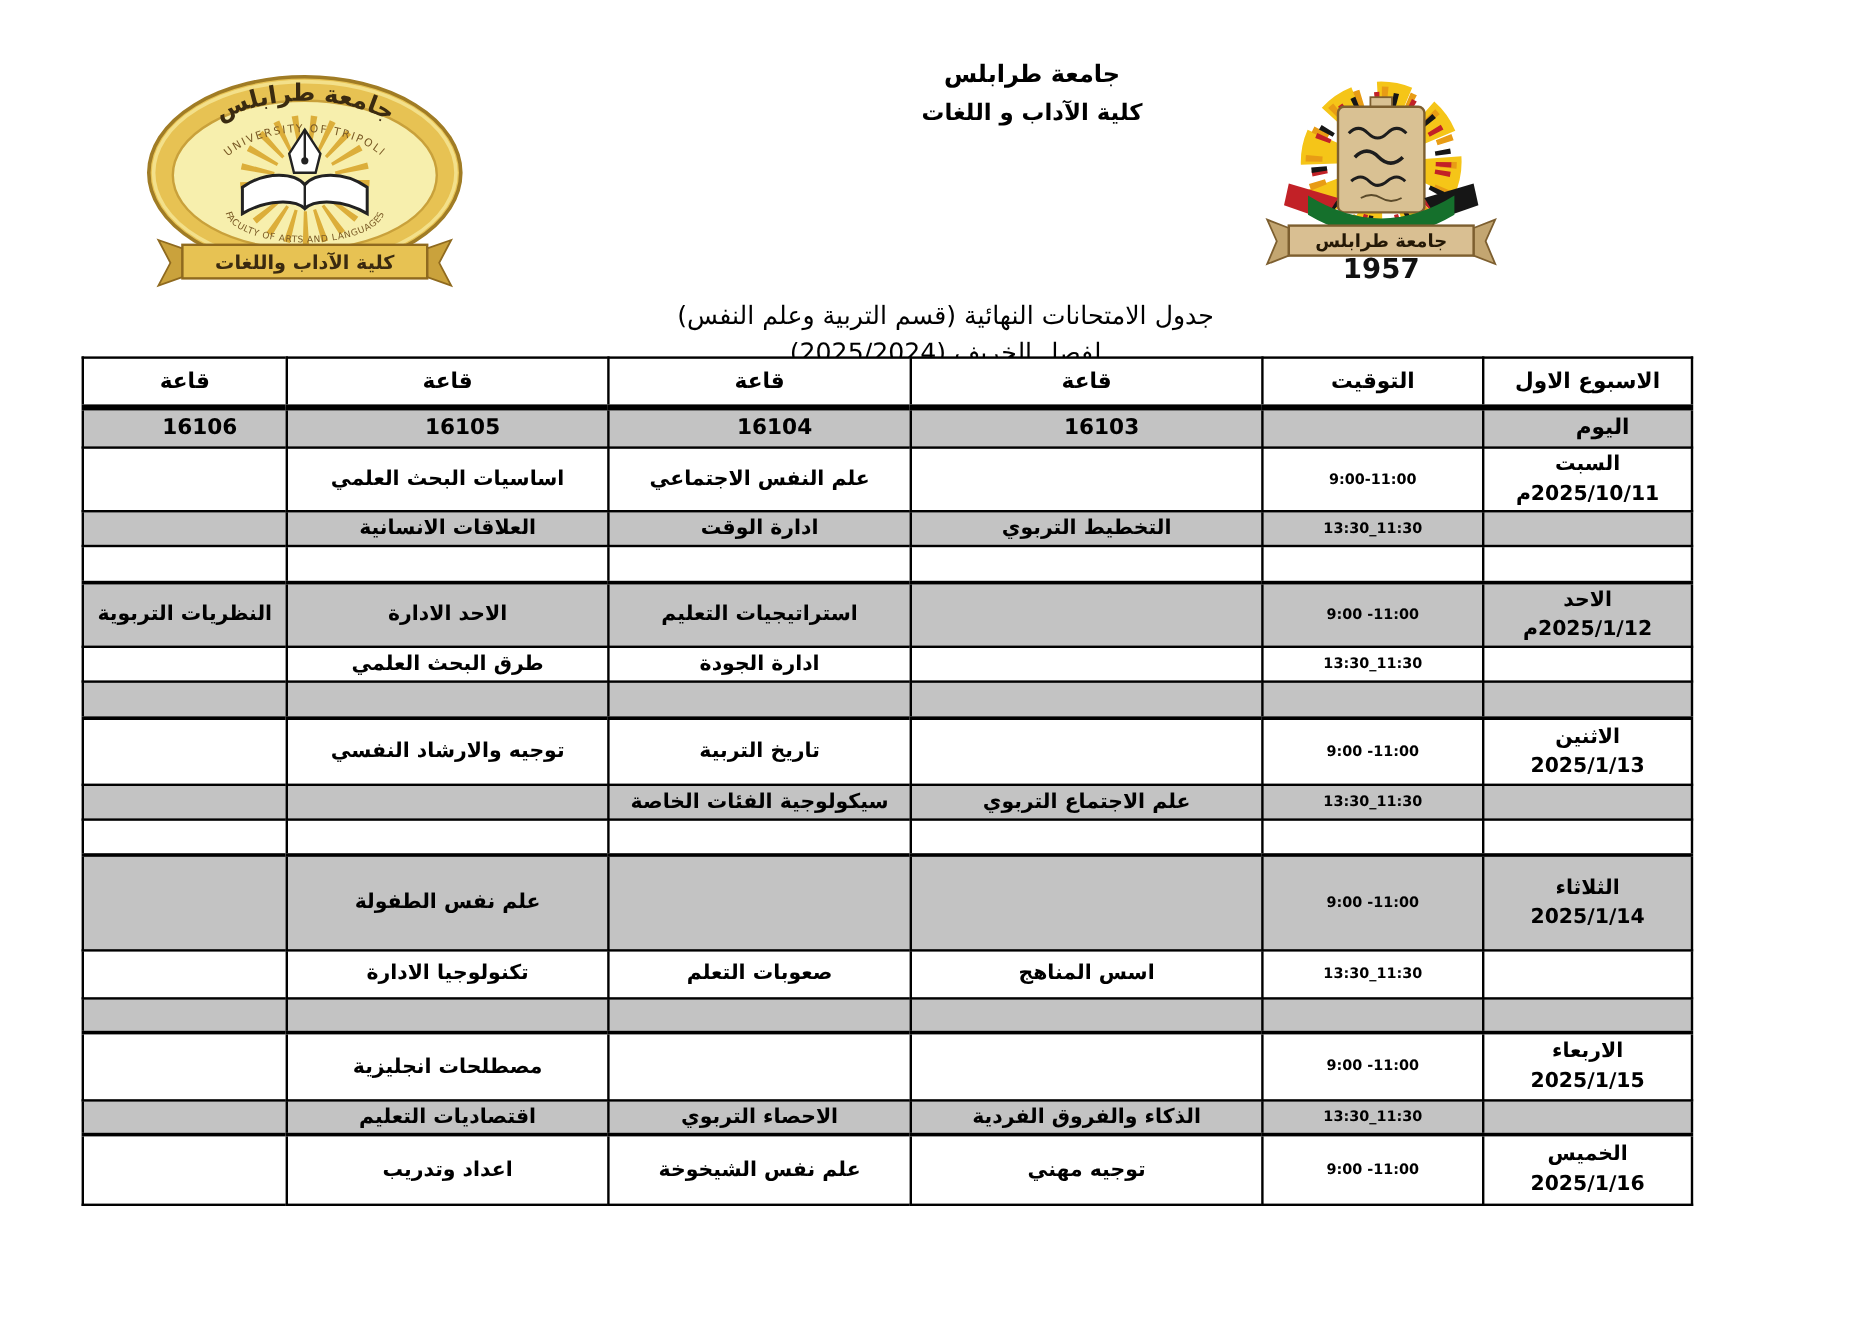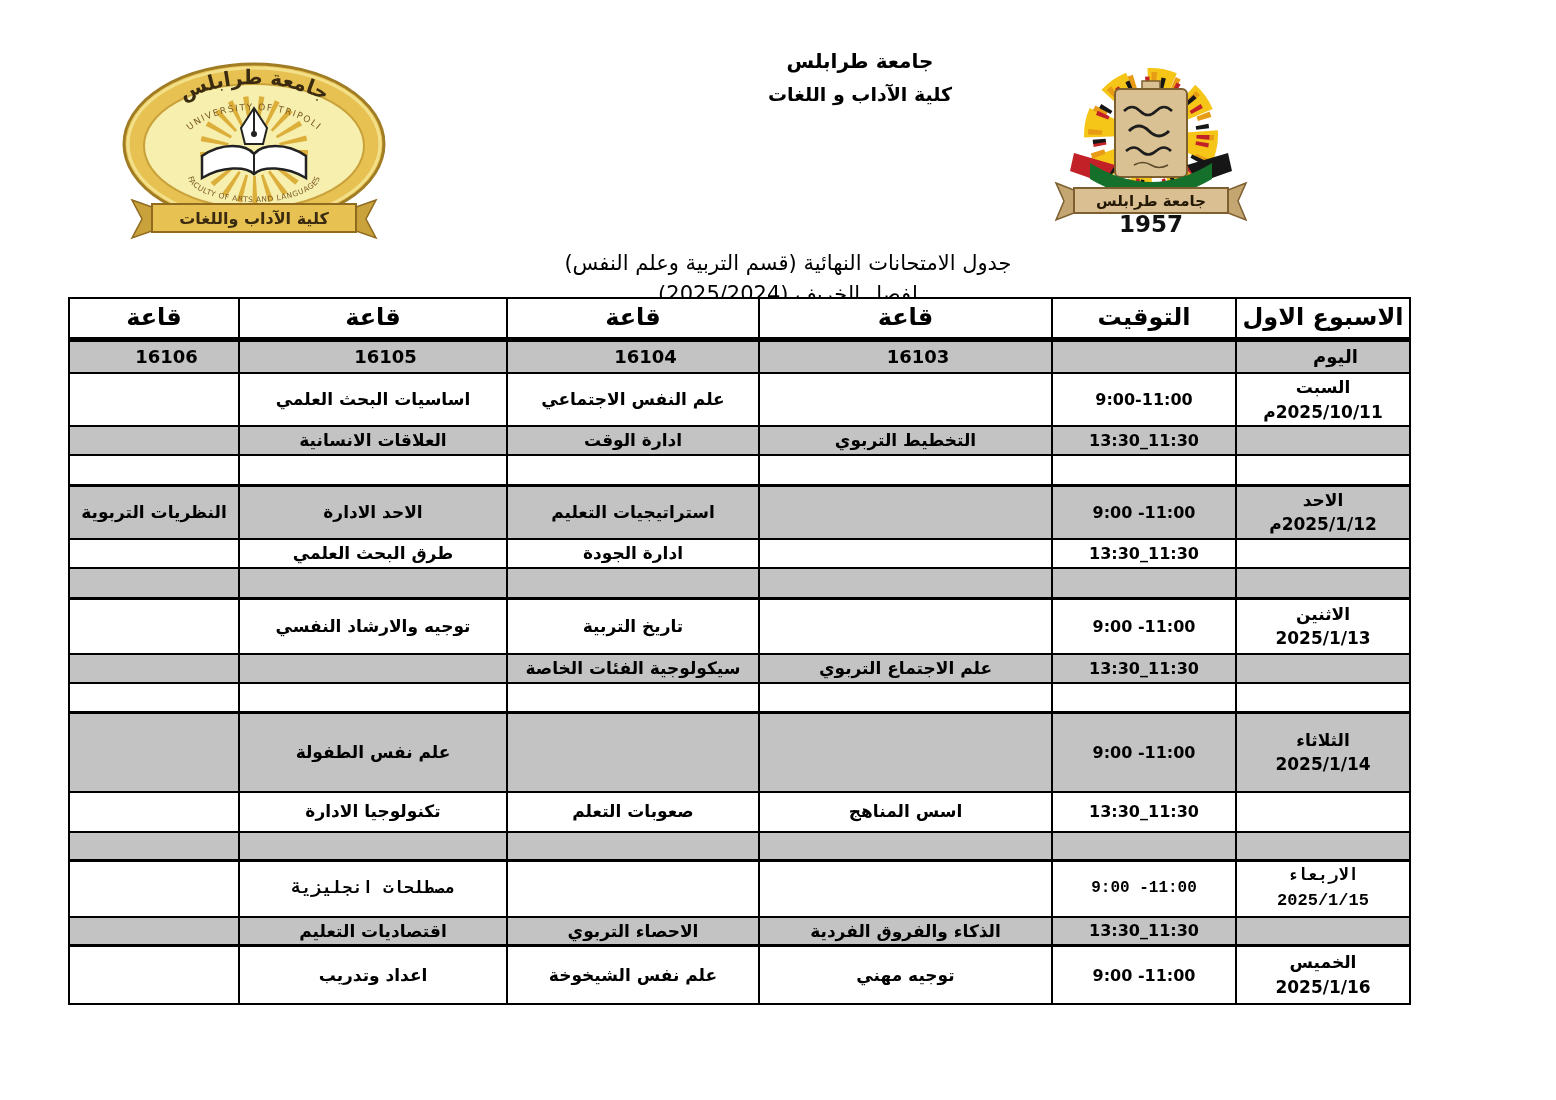--- a/index.html
+++ b/index.html
@@ -42,26 +42,26 @@
   table.schedule th,table.schedule td{
     border:2px solid var(--border);
     text-align:center;vertical-align:middle;
     font-weight:700;font-size:17px;
     white-space:pre-line;
     overflow:visible;
     line-height:1.45;
     padding:1px 4px;
   }
   table.schedule thead tr.hall-row{height:41px;}
-  table.schedule thead tr.hall-row th{font-size:24px;background:#fff;border-bottom:5px solid var(--border);}
+  table.schedule thead tr.hall-row th{font-size:18px;background:#fff;border-bottom:5px solid var(--border);}
   table.schedule thead tr.room-row{height:34px;}
   table.schedule thead tr.room-row th{font-size:18px;background:var(--shade);padding-left:29px;}
   table.schedule tbody tr:nth-child(even){background:var(--shade);}
   table.schedule tbody tr.group-start td{border-top:3px solid var(--border);}
-  table.schedule tbody td[dir="ltr"]{font-size:16px;}
+  table.schedule tbody td[dir="ltr"]{font-size:12px;}
   svg .logo-text{font-family:"DejaVu Sans",sans-serif;}
 </style>
 </head>
 <body>
 
 <div class="logo-left">
   <svg viewBox="0 0 276 192" width="276" height="192">
     <ellipse cx="138" cy="88" rx="130" ry="80" fill="#e7c253" stroke="#a07c25" stroke-width="3"></ellipse>
     <ellipse cx="138" cy="88" rx="126" ry="76" fill="none" stroke="#f3e08a" stroke-width="3"></ellipse>
     <ellipse cx="138" cy="90" rx="110" ry="62" fill="#f7efad" stroke="#c9a13b" stroke-width="2"></ellipse>
@@ -267,21 +267,21 @@
           <td></td>
         </tr>
         <tr style="height: 29px;">
           <td></td>
           <td dir="ltr"></td>
           <td></td>
           <td></td>
           <td></td>
           <td></td>
         </tr>
-        <tr class="group-start" style="height: 56px; font-family: Liberation Mono, monospace;">
+        <tr class="group-start" style="height: 56px;">
           <td>الاربعاء
 2025/1/15</td>
           <td dir="ltr">9:00 -11:00</td>
           <td></td>
           <td></td>
           <td>مصطلحات انجليزية</td>
           <td></td>
         </tr>
         <tr style="height: 27px;">
           <td></td>

